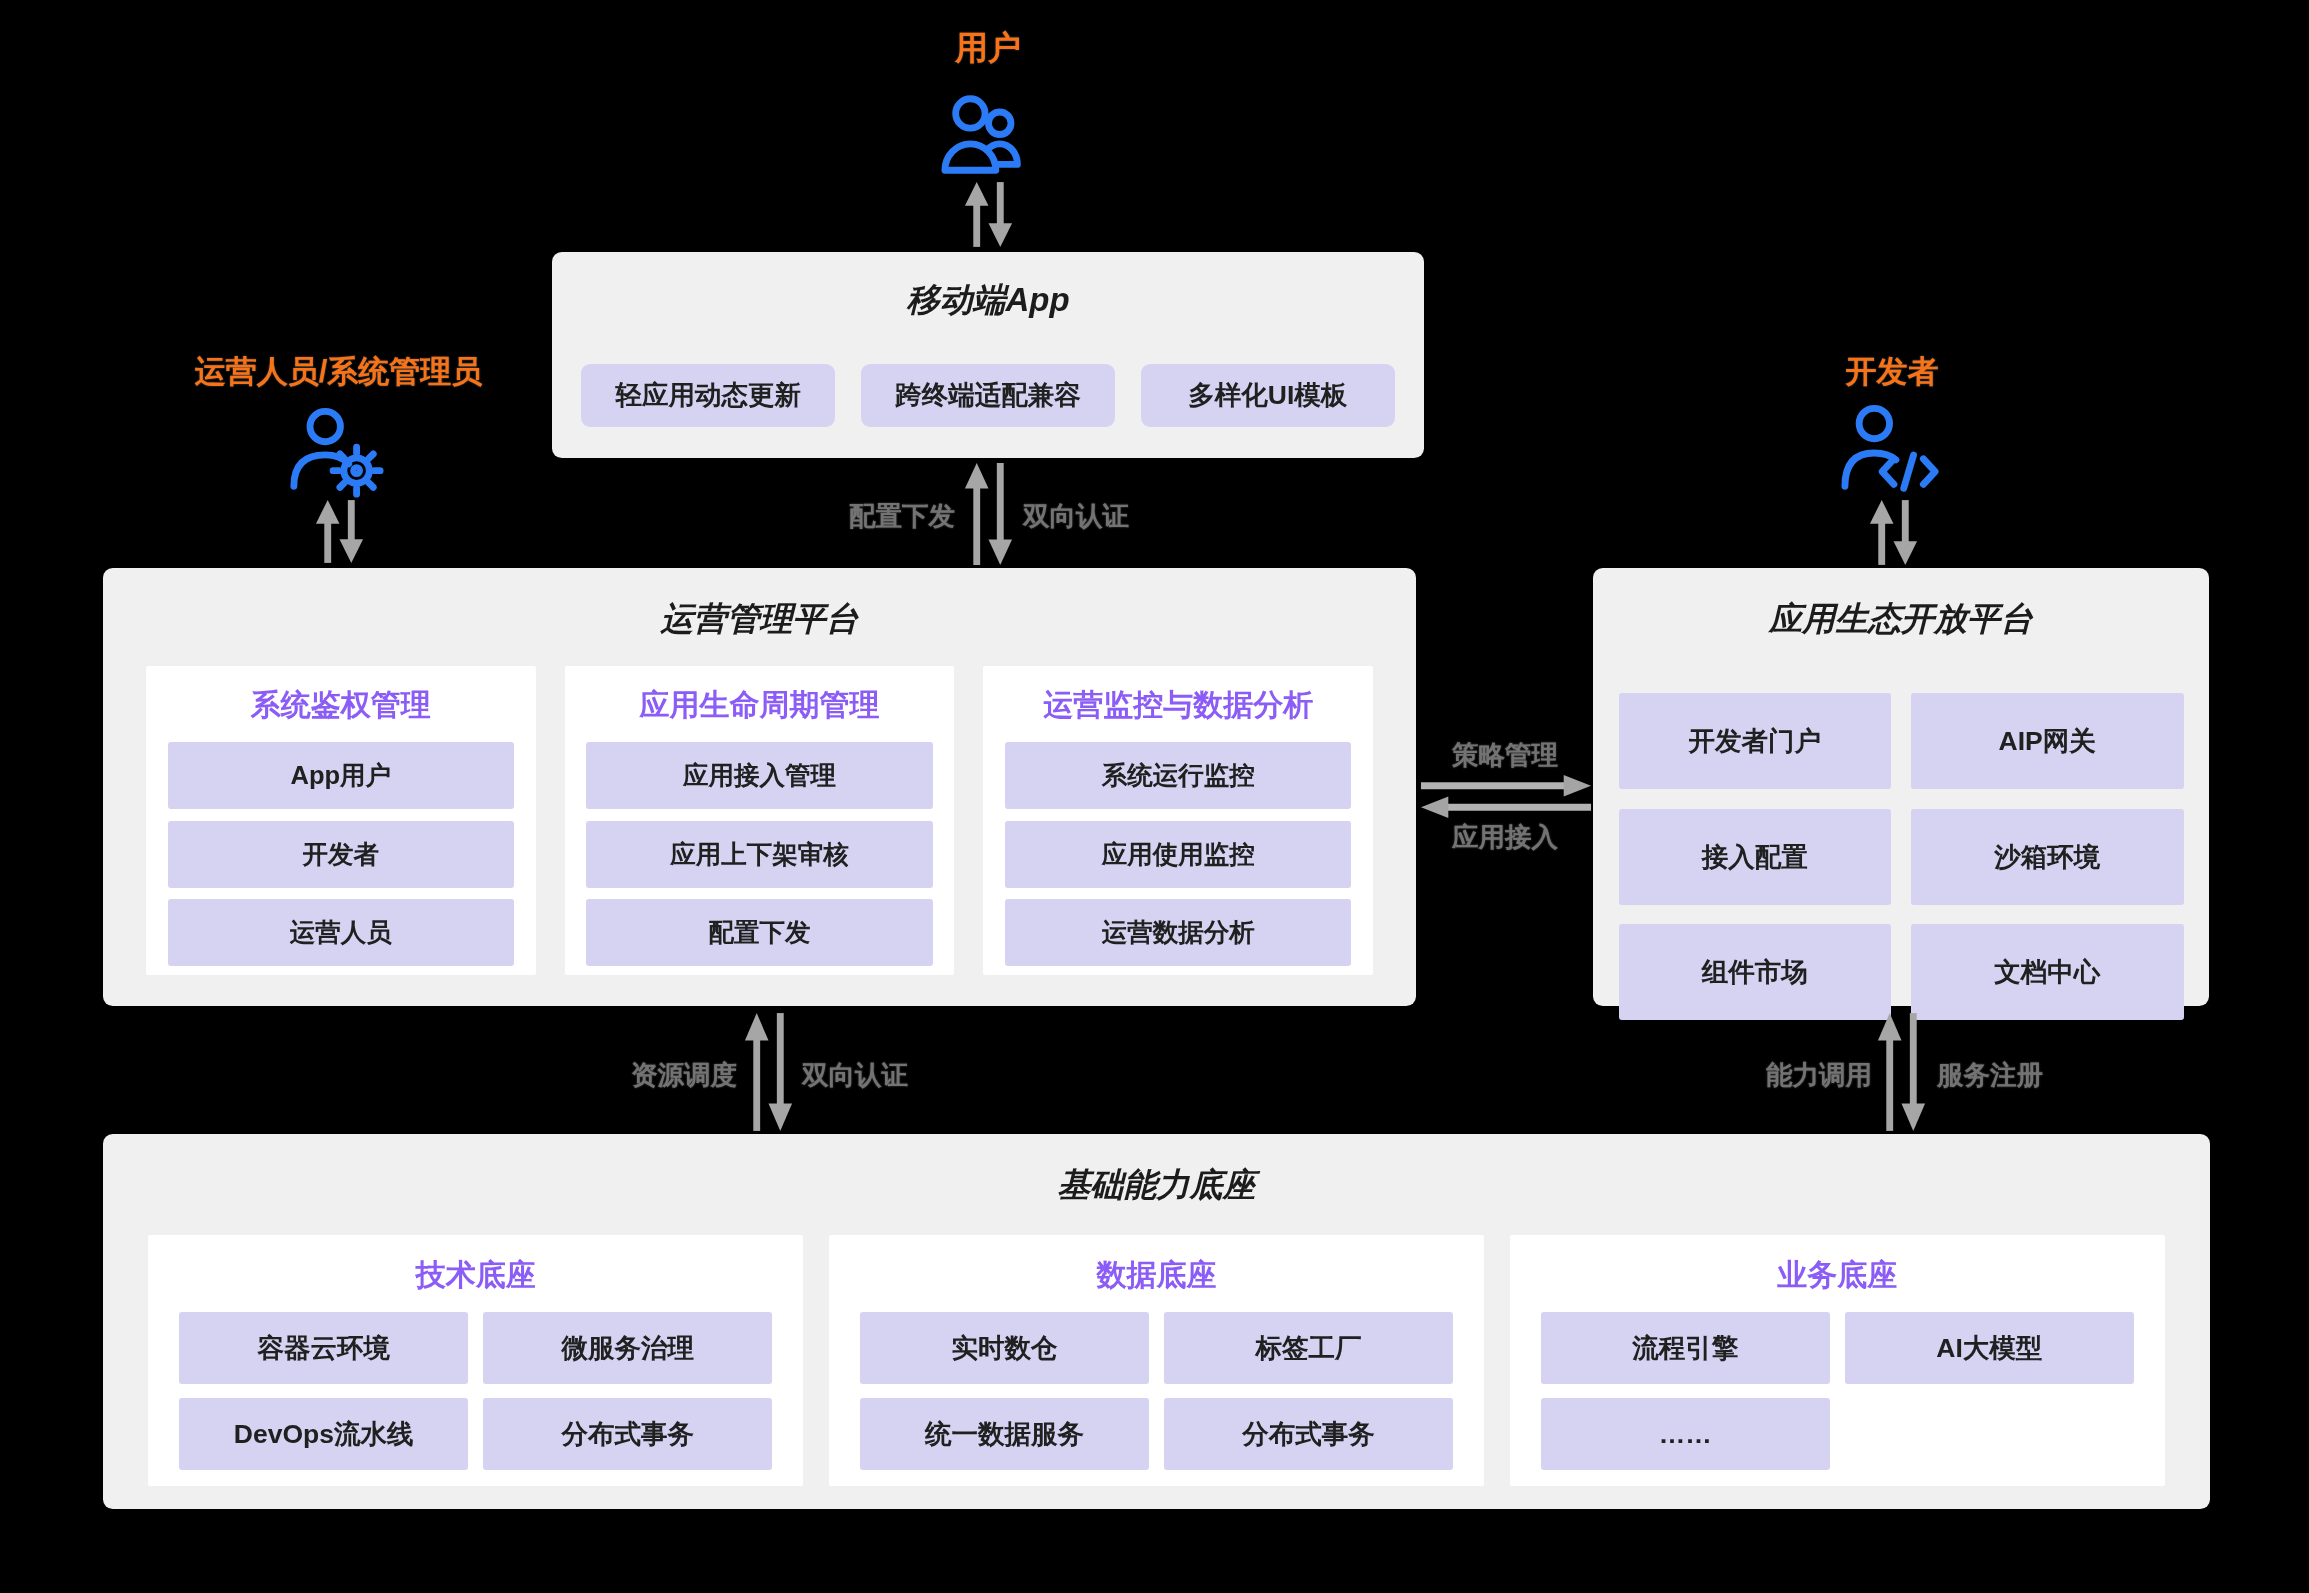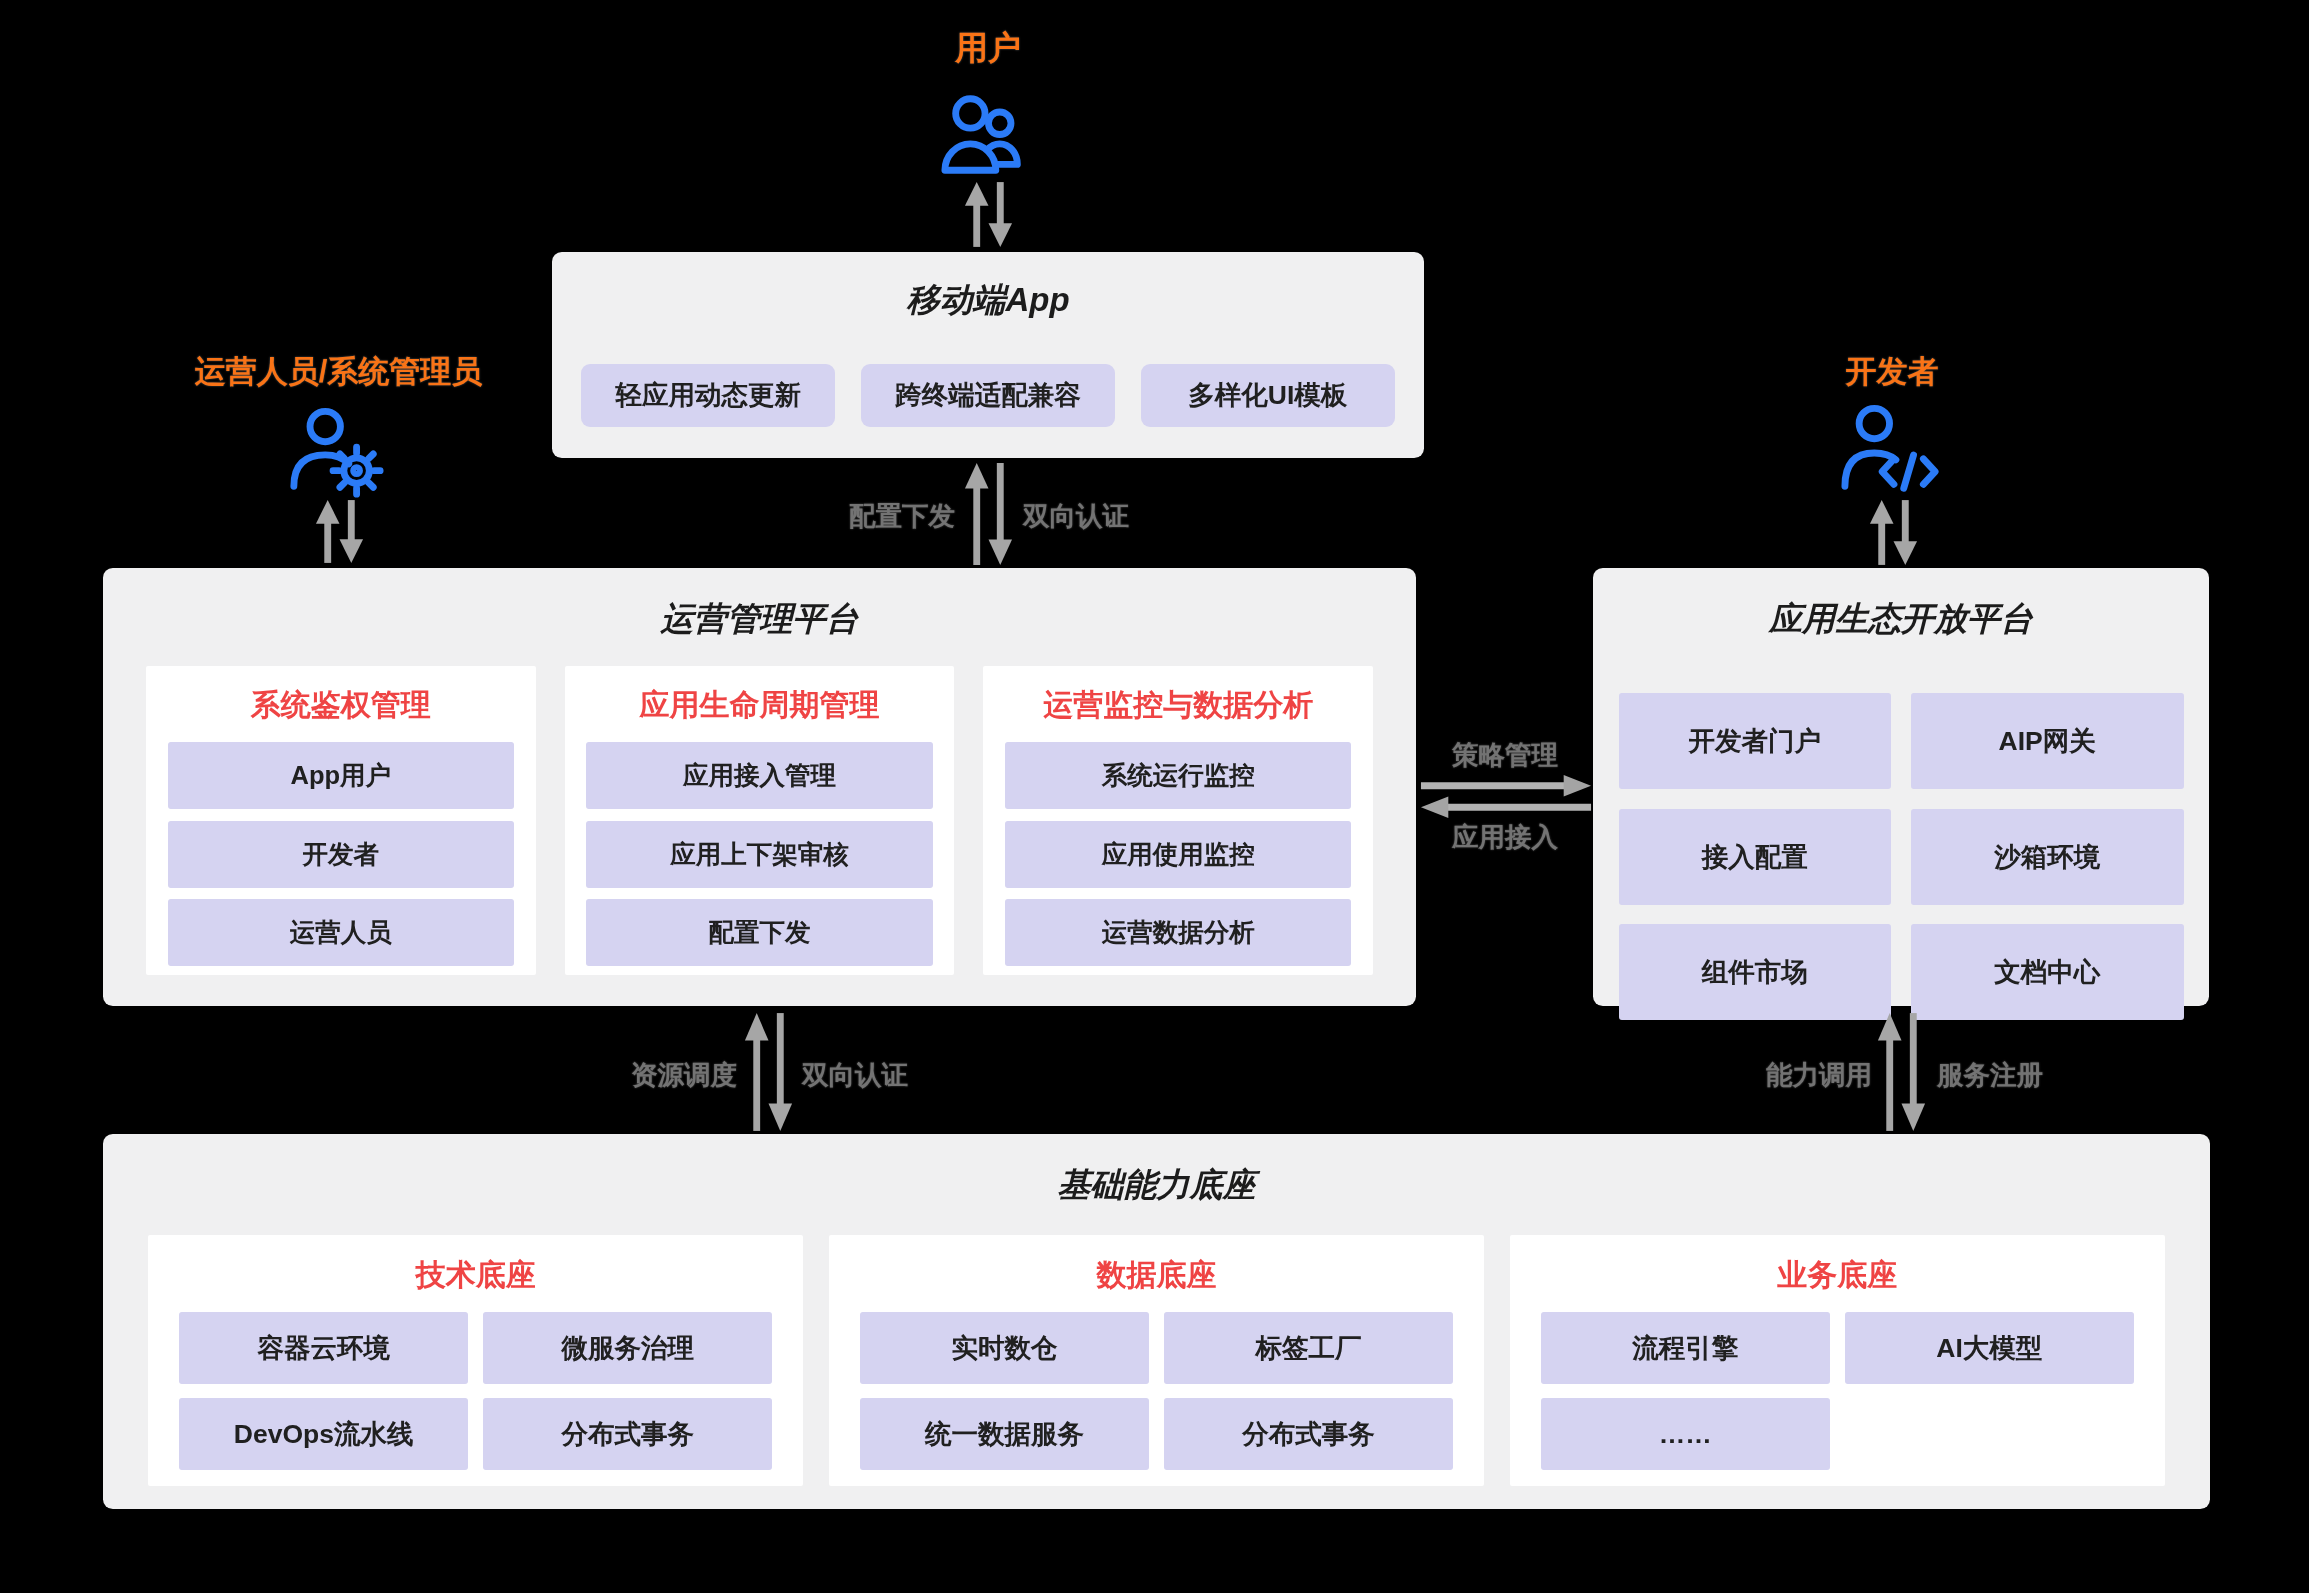--- a/index.html
+++ b/index.html
@@ -48,21 +48,21 @@
 
   
   .chip{background:#d5d3f1;display:flex;align-items:center;justify-content:center;
         font-size:26.5px;font-weight:700;color:#202020;border-radius:2.9px;}
   .mobile-row{display:flex;gap:25.5px;padding:0 29px;margin-top:41px;}
   .mobile-row .chip{flex:1;height:63px;border-radius:9px;}
 
   
   .cards-row{display:flex;gap:29px;padding:0 43px;margin-top:23.5px;}
   .card{background:#ffffff;flex:1;border-radius:2px;}
-  .card-title{font-size:30px;font-weight:700;color:#ef4444;text-align:center;margin-top:19.6px;}
+  .card-title{font-size:30px;font-weight:700;color:#8b5cf6;text-align:center;margin-top:19.6px;}
   .p-ops .card{height:309px;}
   .ops-chips{display:flex;flex-direction:column;gap:11.8px;margin-top:15.7px;padding:0 21.6px;}
   .ops-chips .chip{height:67px;font-size:25.5px;}
 
   
   .eco-grid{display:grid;grid-template-columns:1fr 1fr;gap:19.6px 19.6px;
             padding:0 25.5px;margin-top:51px;}
   .eco-grid .chip{height:96px;}
 
   

